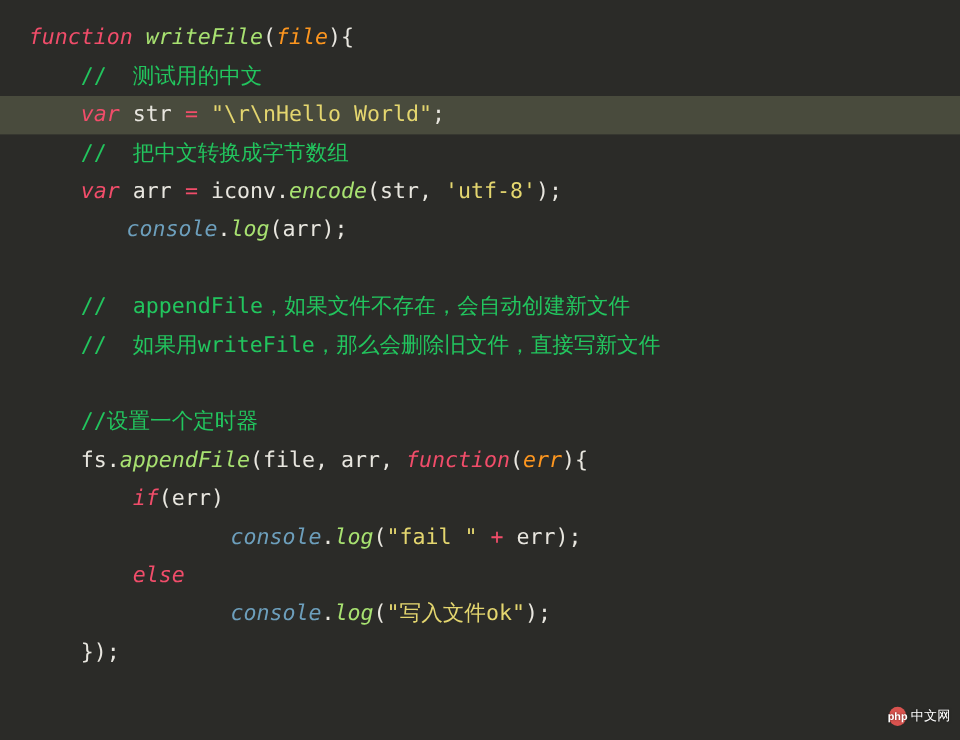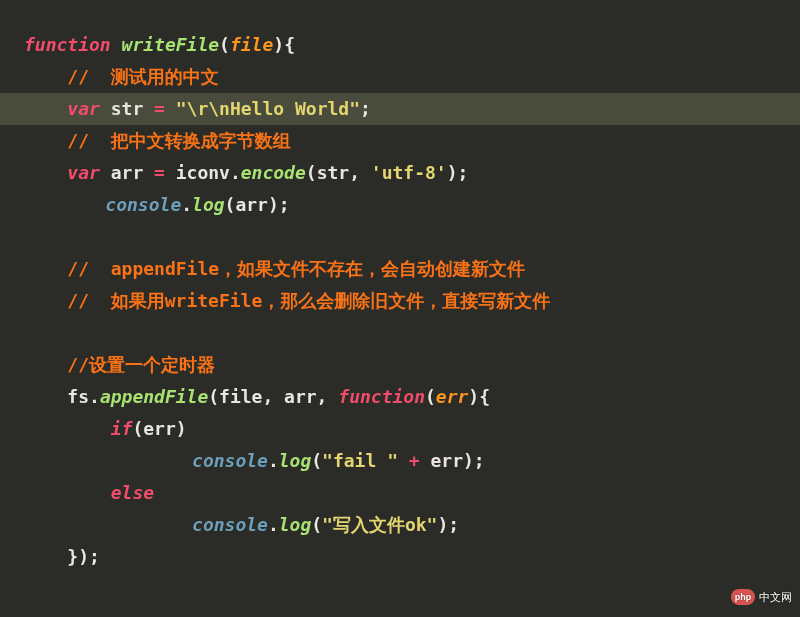--- a/index.html
+++ b/index.html
@@ -6,57 +6,56 @@
   html, body {
     width: 800px; height: 617px;
     background: #2b2b28;
     font-family: "Menlo", "Consolas", "DejaVu Sans Mono", monospace;
     font-size: 18px;
     line-height: 32px;
     overflow: hidden;
   }
   .editor {
     position: relative;
-    padding-top: 29px;
+    padding-top: 16px;
     white-space: pre;
-    font-weight: bold;
   }
   .line {
     padding-left: 24px;
     position: relative;
   }
   .line.highlighted {
     background: #494b3d;
   }
   
   .kw      { color: #f14d6a; font-style: italic; }       
   .fn      { color: #a8e271; font-style: italic; }       
   .param   { color: #fd961f; font-style: italic; }       
   .ident   { color: #e8e6df; }                            
-  .cmt     { color: #f97316; text-align: center; }                            
+  .cmt     { color: #22c55e; text-align: center; }                            
   .obj     { color: #6d9fbc; font-style: italic; margin-left: 38px; }        
   .str     { color: #e4d66f; }                            
 
   .badge {
     position: absolute;
     right: 8px;
     bottom: 4px;
     display: flex;
     align-items: center;
     gap: 4px;
     font-family: sans-serif;
     font-size: 11px;
     color: #fff;
     text-shadow: 0 0 2px #00000080;
   }
   .badge-dot {
     display: inline-flex;
     align-items: center;
     justify-content: center;
-    width: 24px; height: 16px;
+    width: 14px; height: 16px;
     background: #d9534f;
     border-radius: 8px / 8px;
     color: #fff;
     font-size: 9px;
     font-weight: bold;
   }
 </style>
 </head>
 <body>
 

